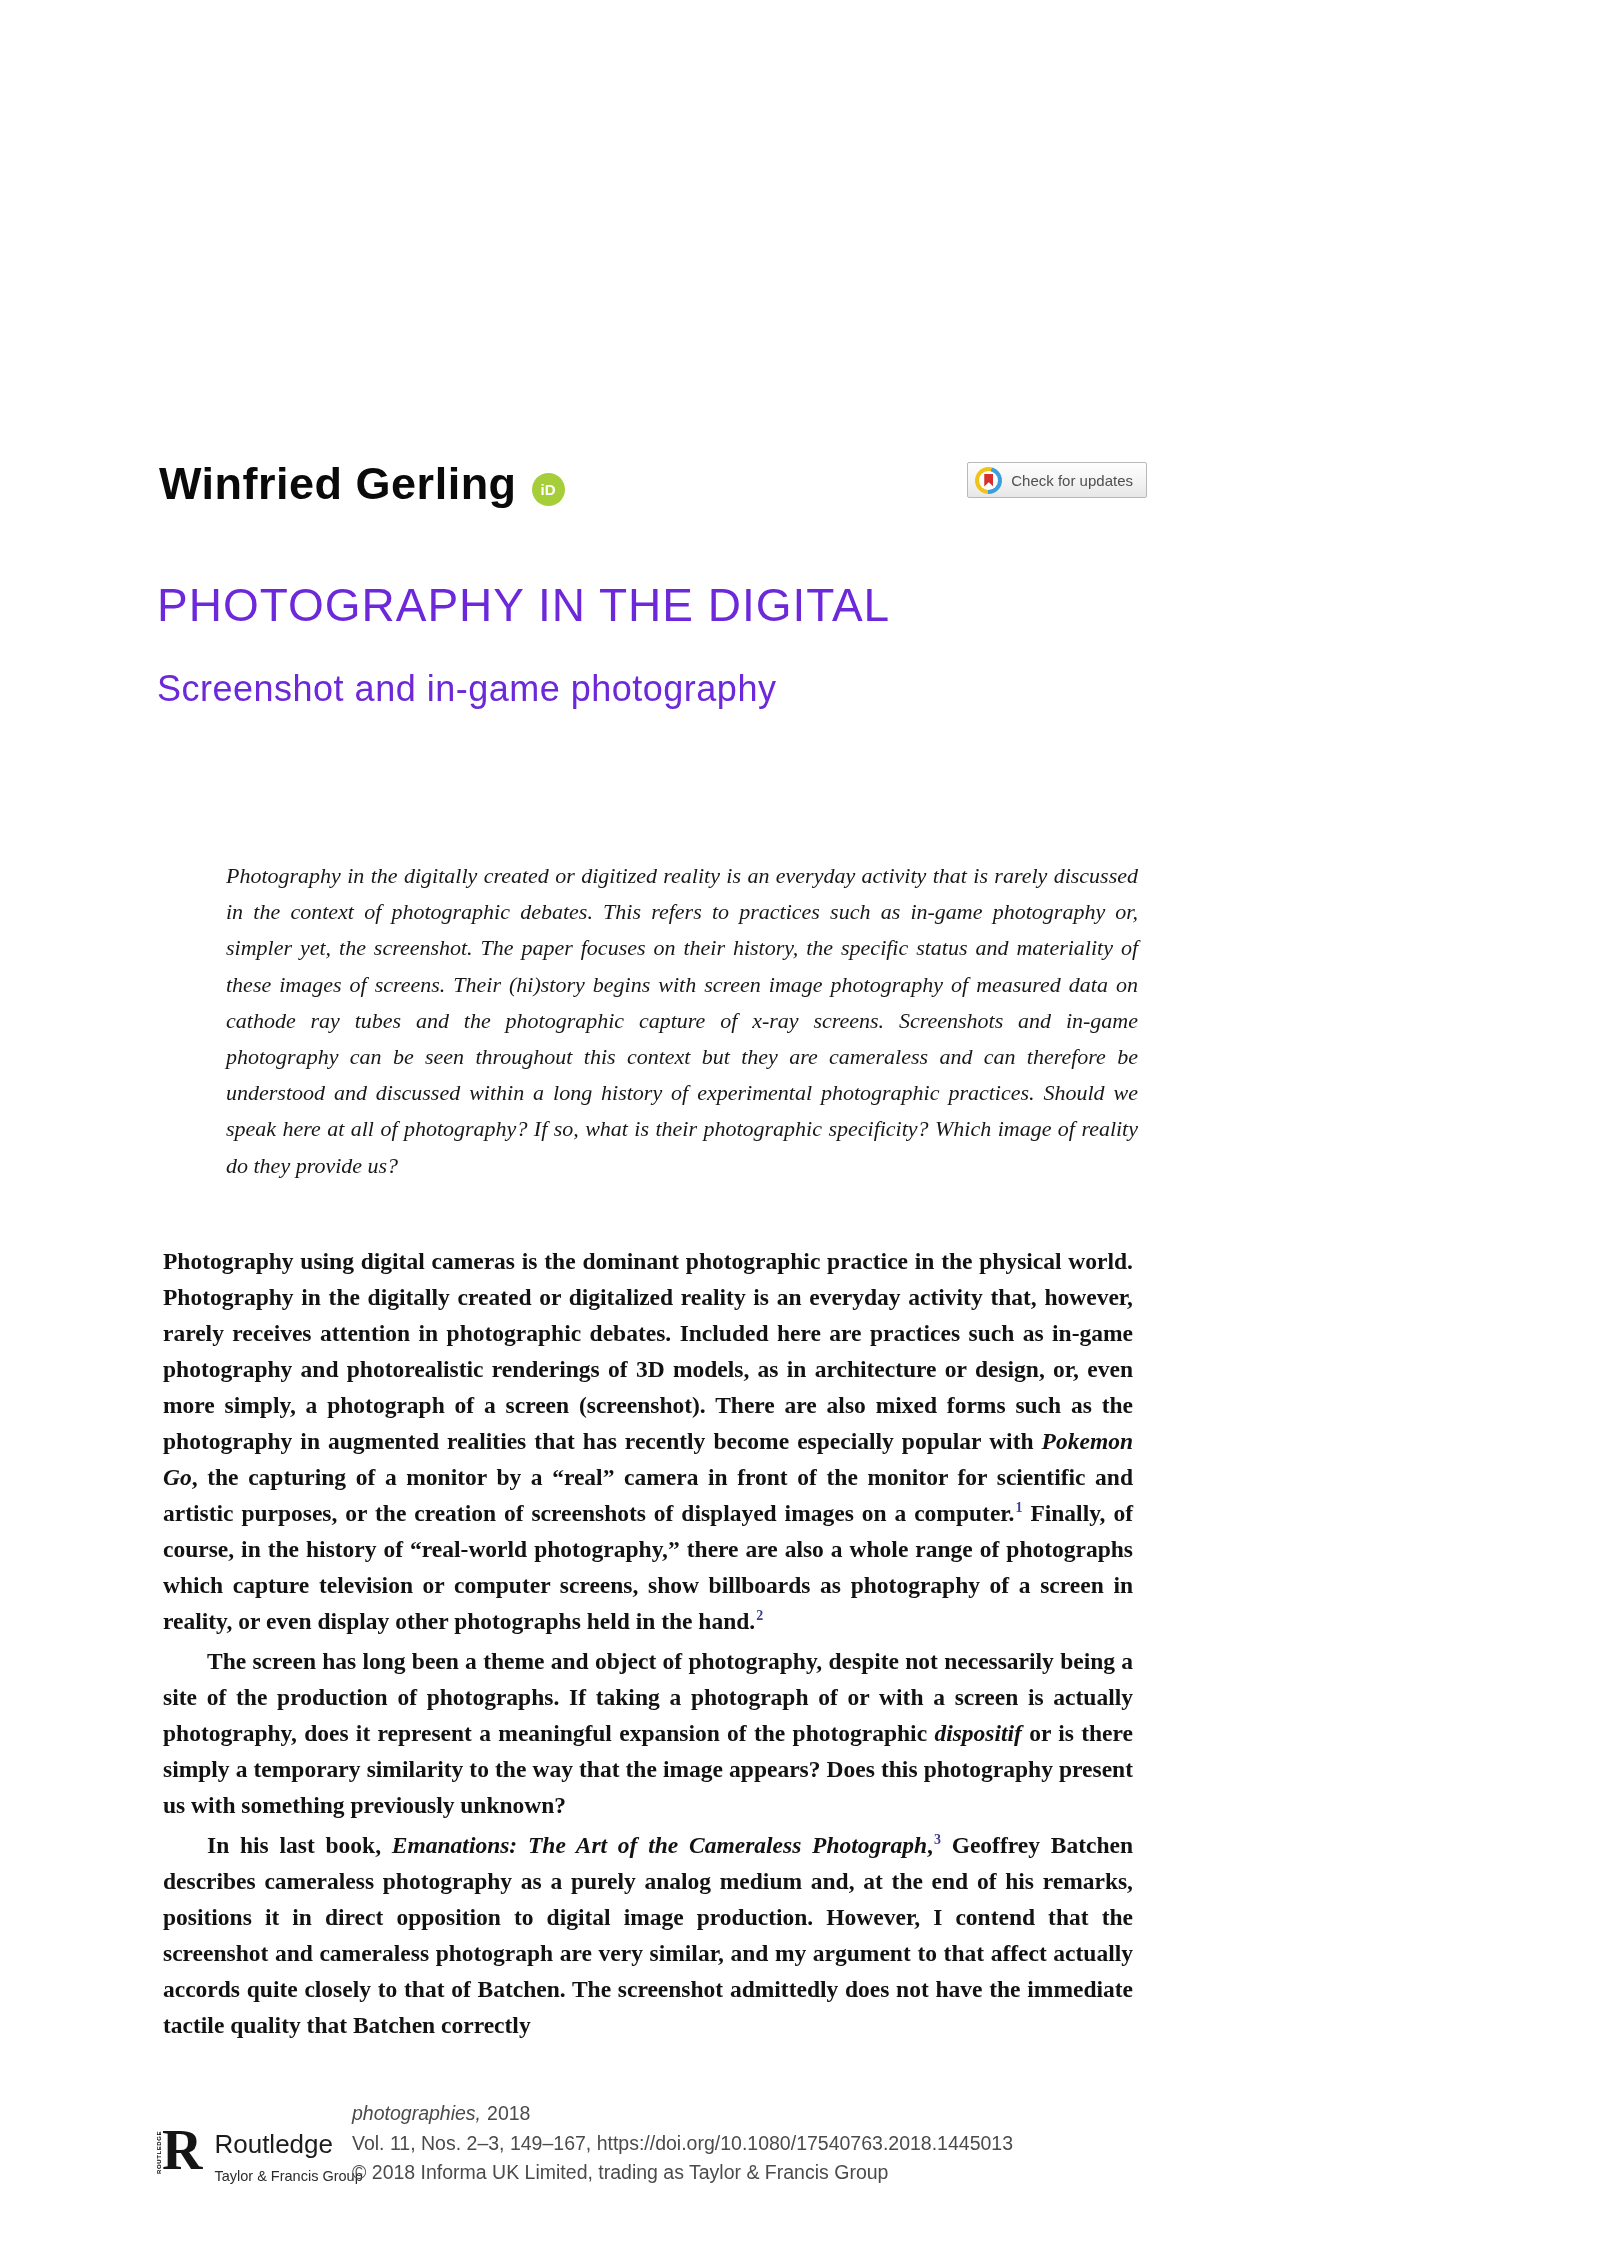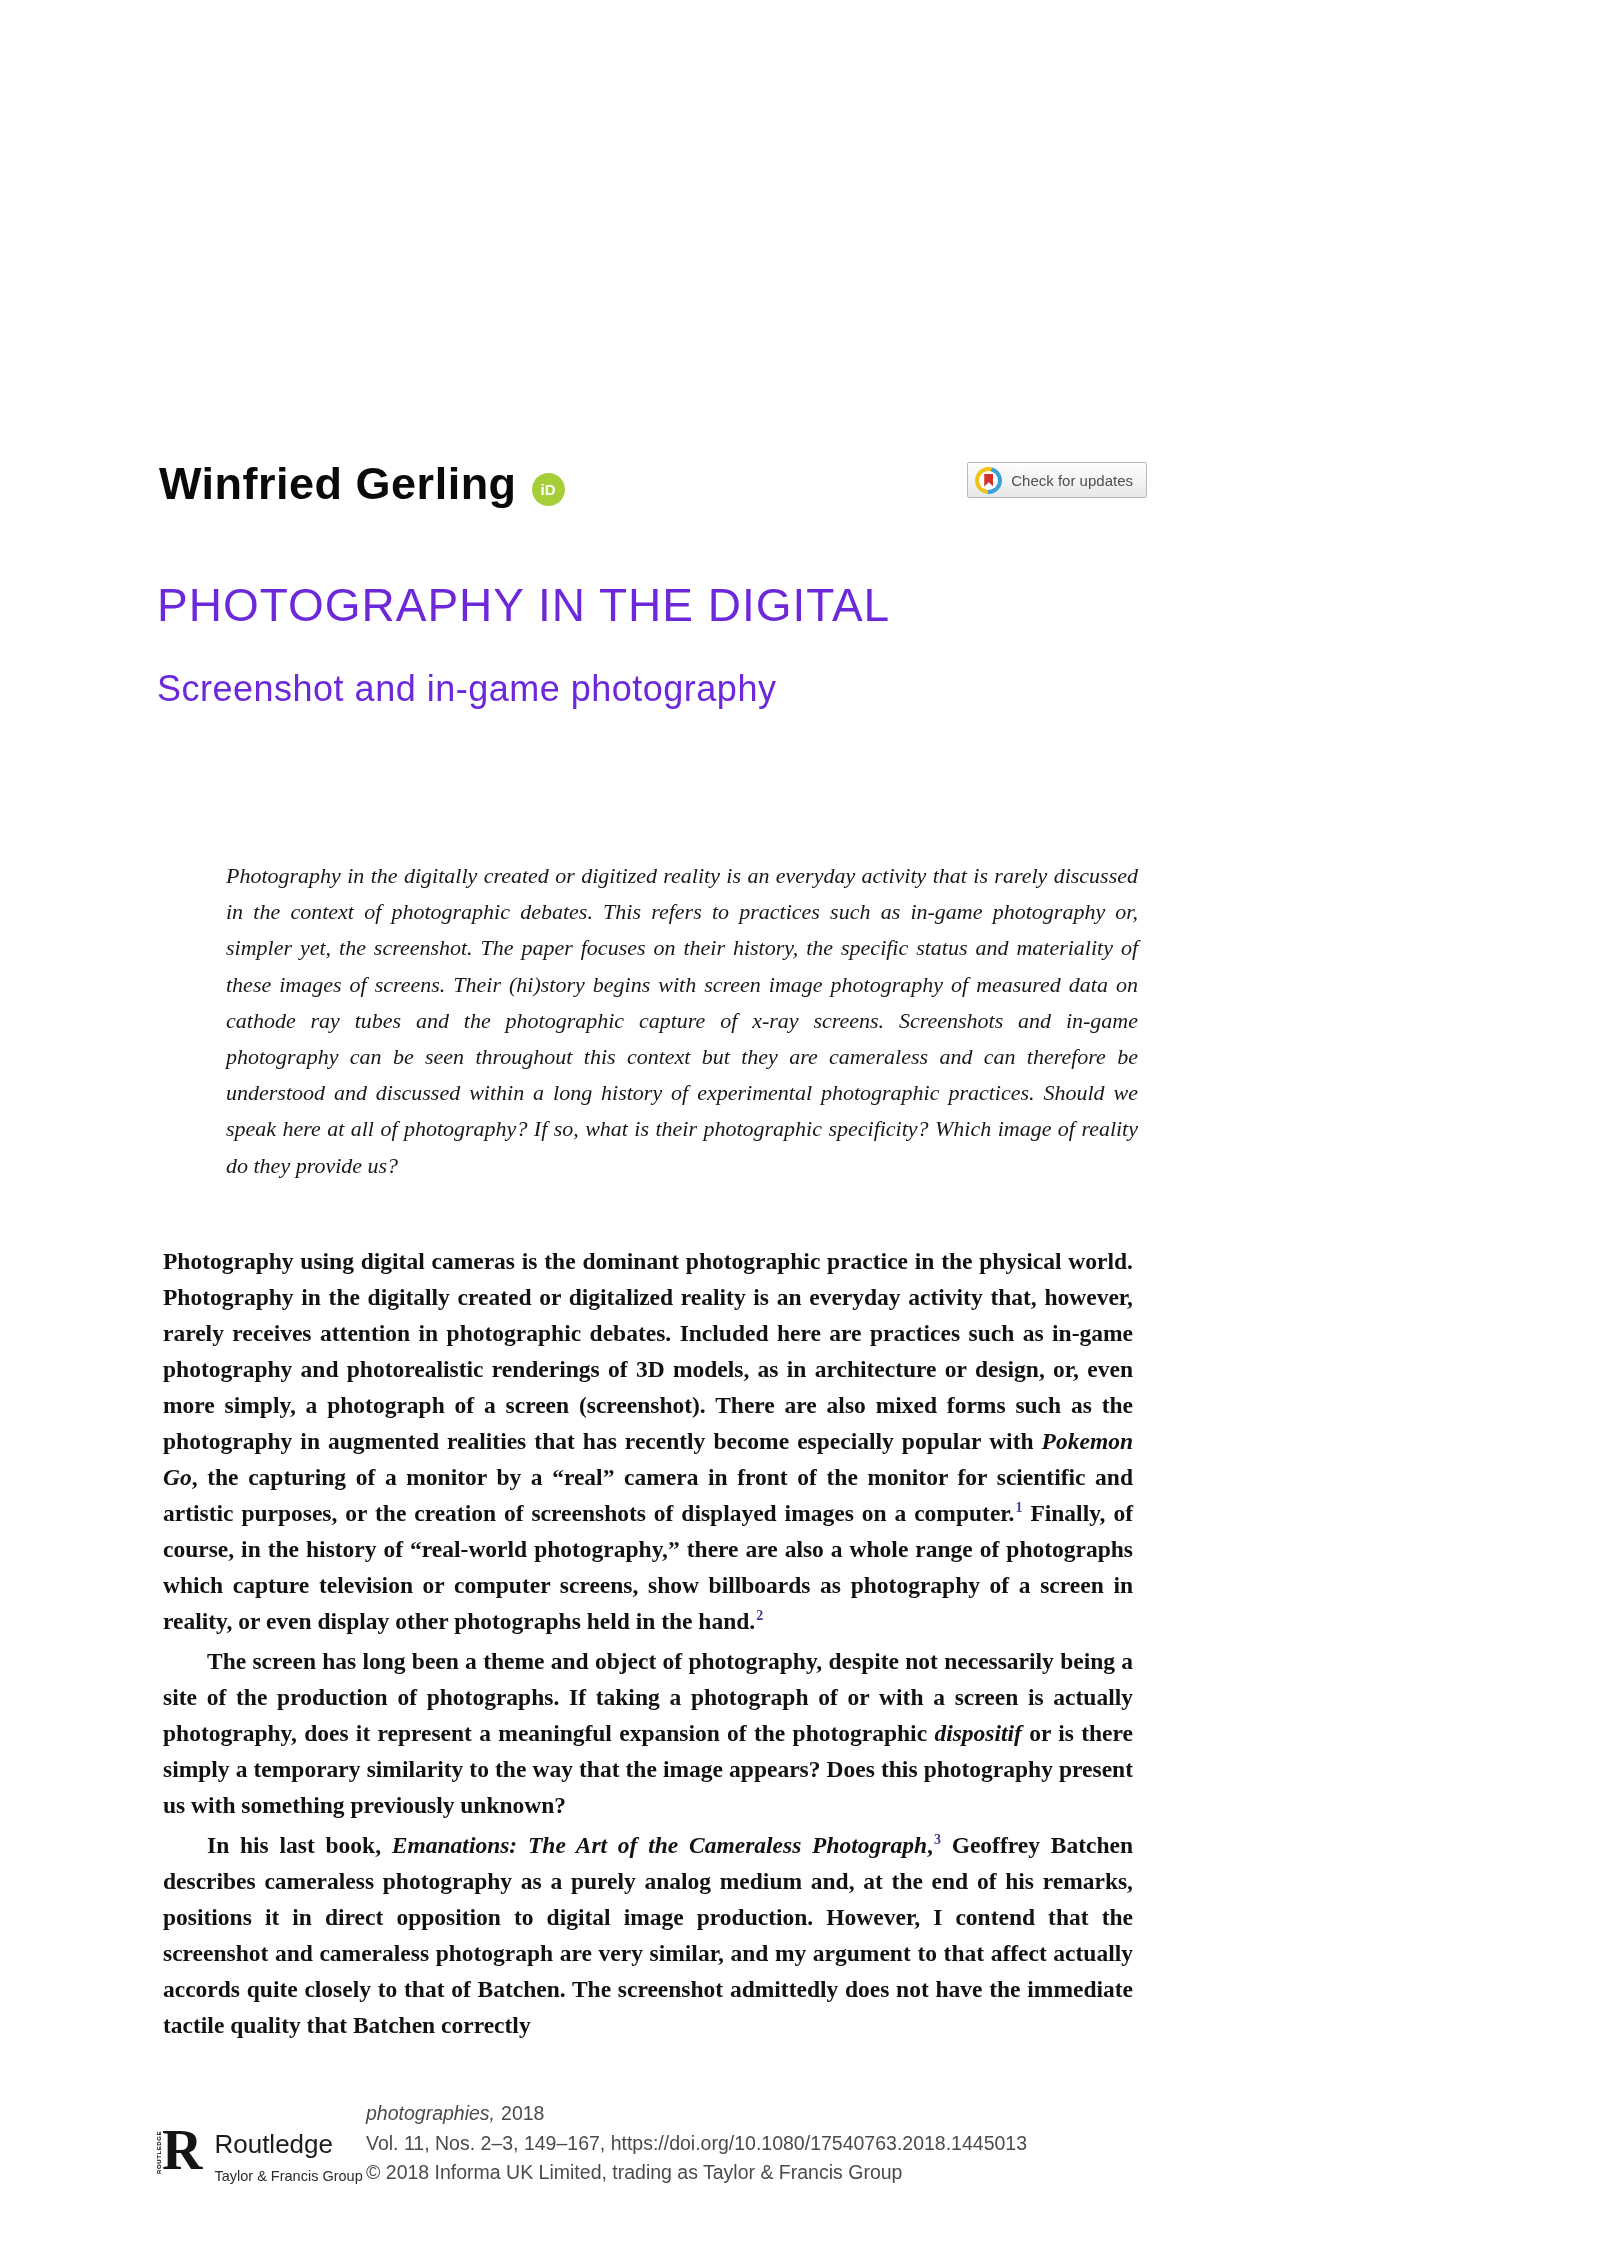--- a/index.html
+++ b/index.html
@@ -113,21 +113,21 @@
   .logo-text { margin-left: 12px; padding-top: 5px; }
   .logo-name {
     font-family: "Liberation Sans", sans-serif;
     font-size: 26px; line-height: 26px; color: #1c1c1c;
   }
   .logo-group {
     font-family: "Liberation Sans", sans-serif;
     font-size: 14.5px; line-height: 17px; color: #2b2b2b; margin-top: 11px;
   }
   .footer-text {
-    position: absolute; left: 366px; top: 2099px;
+    position: absolute; left: 352px; top: 2099px;
     font-family: "Liberation Sans", sans-serif;
     font-size: 19.5px; line-height: 29.5px; color: #4b4b4b;
   }
   .footer-line { white-space: nowrap; }
   .journal-year { margin-left: 6px; }
 </style>
 </head>
 <body>
 
 <div class="page">

